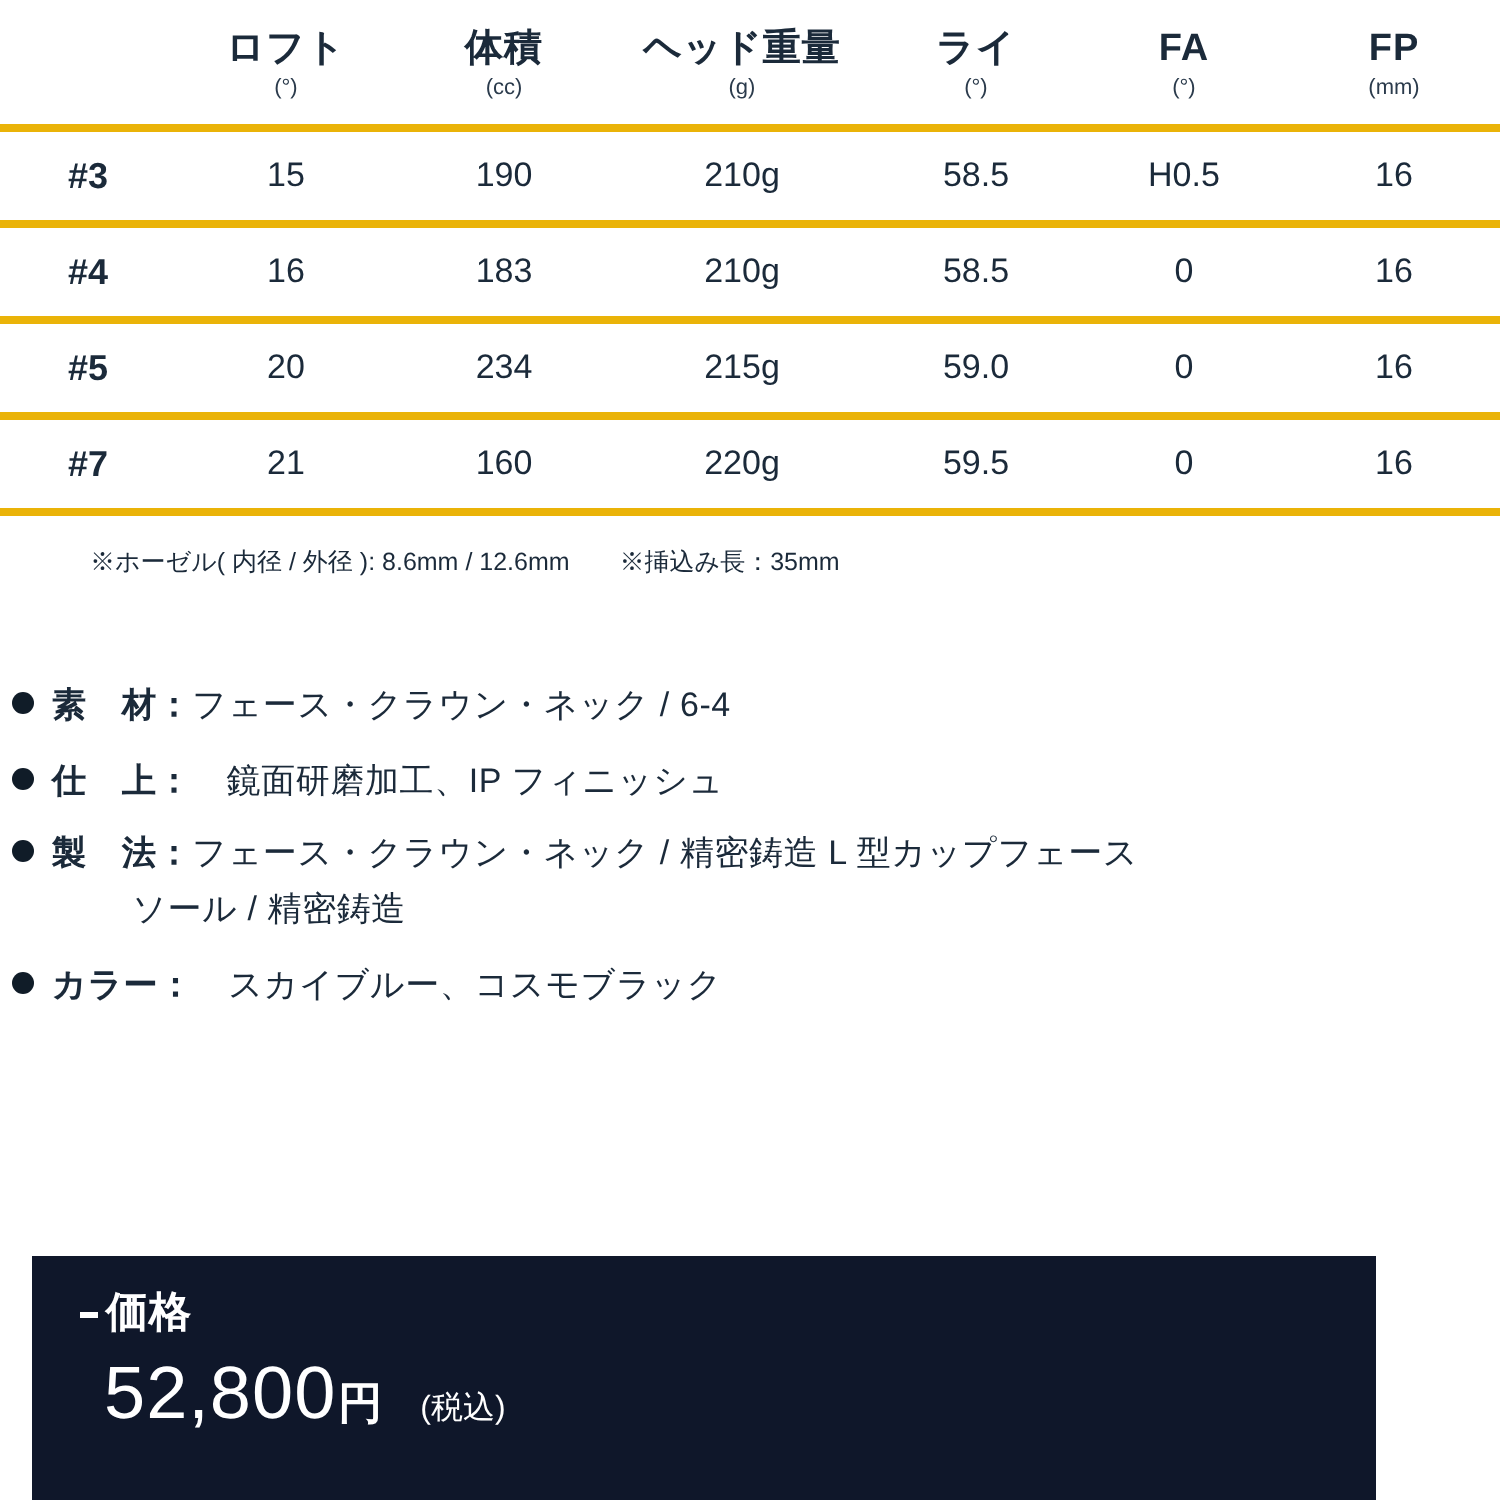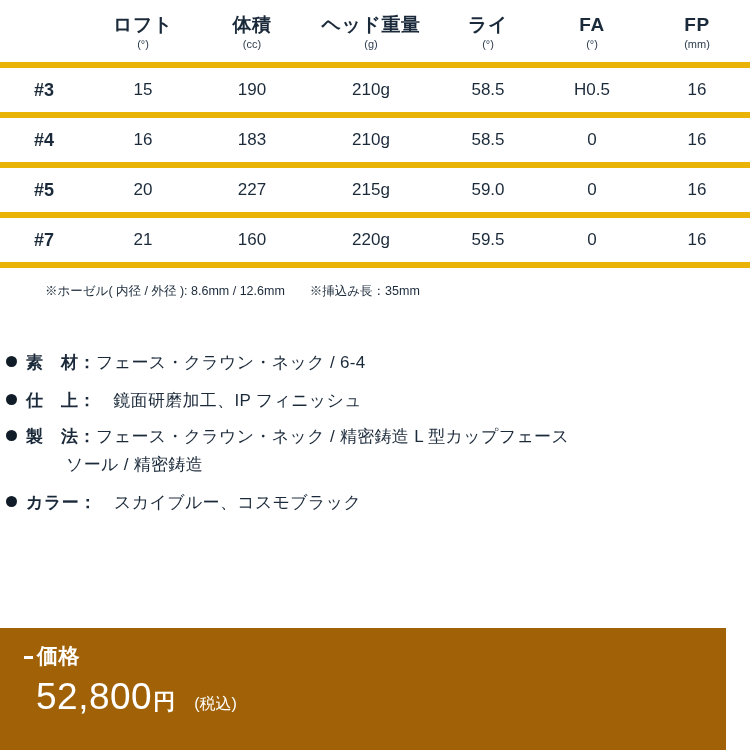--- a/index.html
+++ b/index.html
@@ -22,21 +22,21 @@
   }
 
   
   .spec-table {
     width: 750px;
     border-collapse: collapse;
     table-layout: fixed;
   }
   .spec-table th, .spec-table td {
     text-align: center;
-    border-bottom: 6px solid #eab308;
+    border-bottom: 4px solid #eab308;
     color: #1b2a3a;
   }
   .spec-table thead th {
     padding: 14px 0 10px 0;
     font-weight: bold;
     vertical-align: bottom;
   }
   .col-head-main {
     display: block;
     font-size: 19px;
@@ -125,25 +125,25 @@
     letter-spacing: 0.3px;
     white-space: pre;
     display: block;
     padding-left: 40px;
   }
   .spec-item.tight { margin-bottom: 8px; }
 
   
   .price-band {
     position: absolute;
-    left: 0;
+    left: 16px;
     bottom: 0;
-    width: 726px;
+    width: 672px;
     height: 122px;
-    background: #a16207;
+    background: #0f172a;
     color: #ffffff;
     box-sizing: border-box;
     padding: 14px 0 0 24px;
   }
   .price-title-row {
     display: flex;
     align-items: center;
   }
   .price-dash {
     width: 9px;
@@ -240,21 +240,21 @@
         <td>16</td>
         <td>183</td>
         <td>210g</td>
         <td>58.5</td>
         <td>0</td>
         <td>16</td>
       </tr>
       <tr>
         <td class="model">#5</td>
         <td>20</td>
-        <td>227</td>
+        <td>234</td>
         <td>215g</td>
         <td>59.0</td>
         <td>0</td>
         <td>16</td>
       </tr>
       <tr>
         <td class="model">#7</td>
         <td>21</td>
         <td>160</td>
         <td>220g</td>

